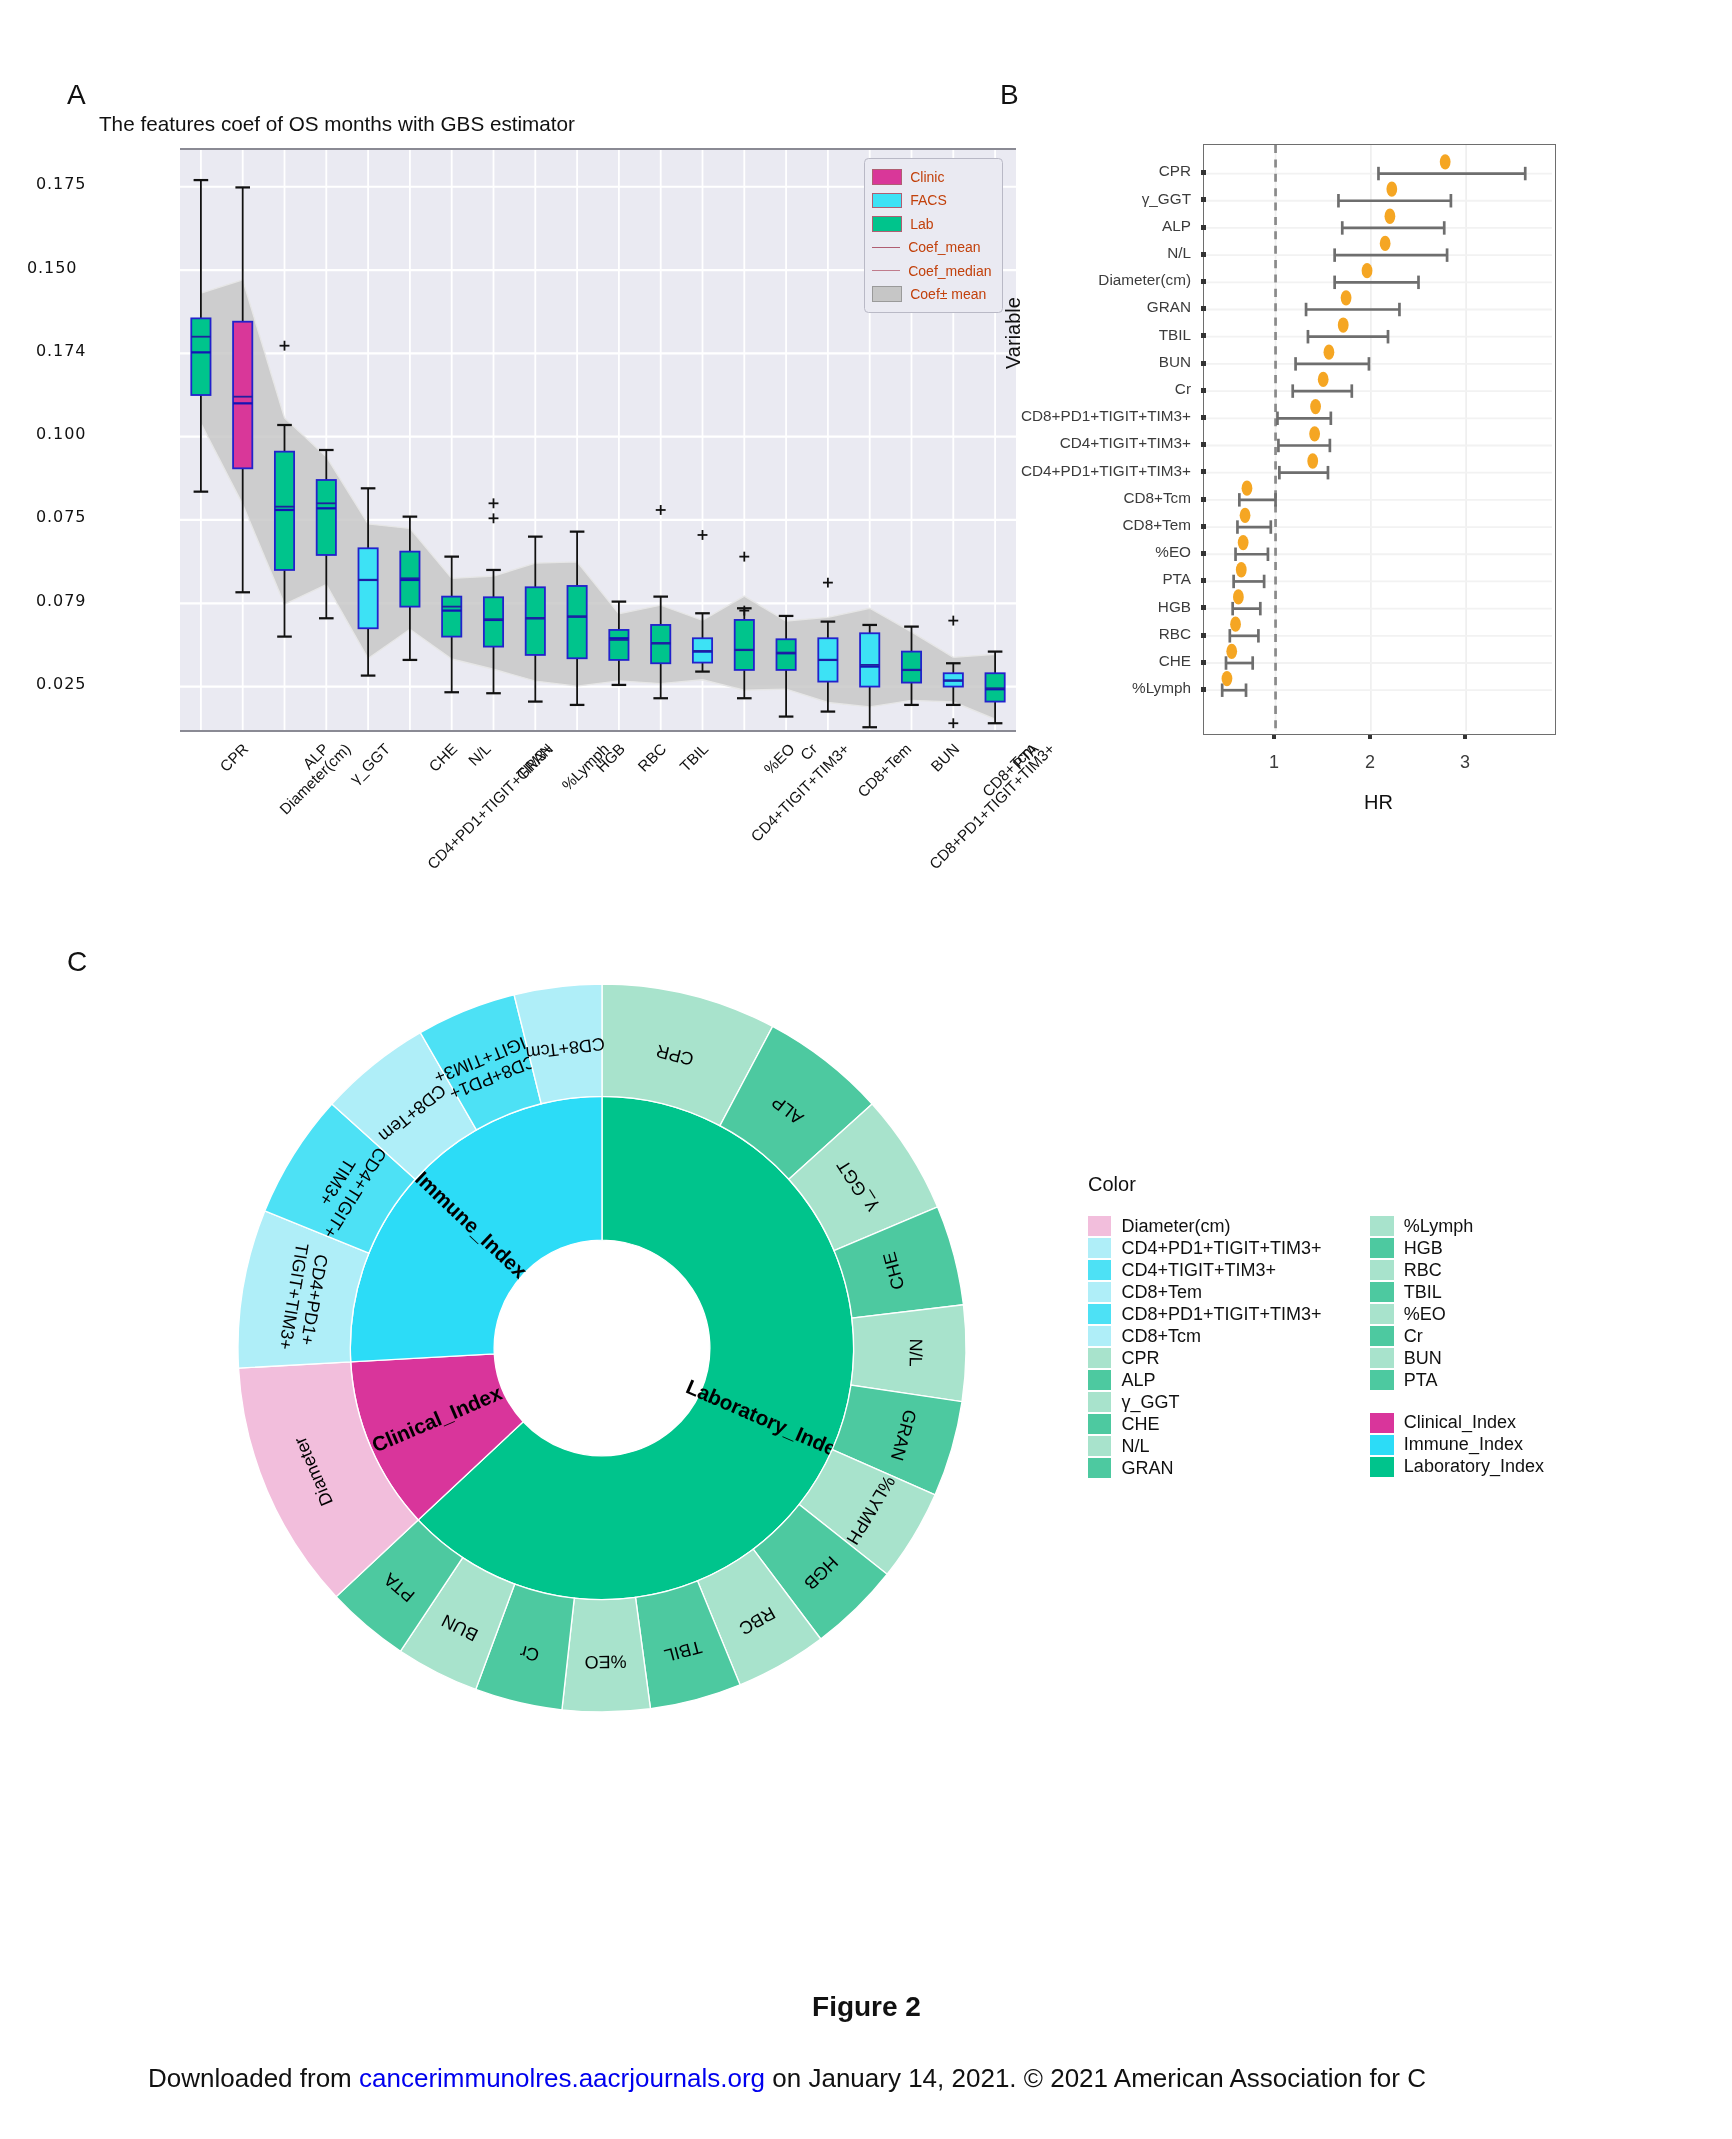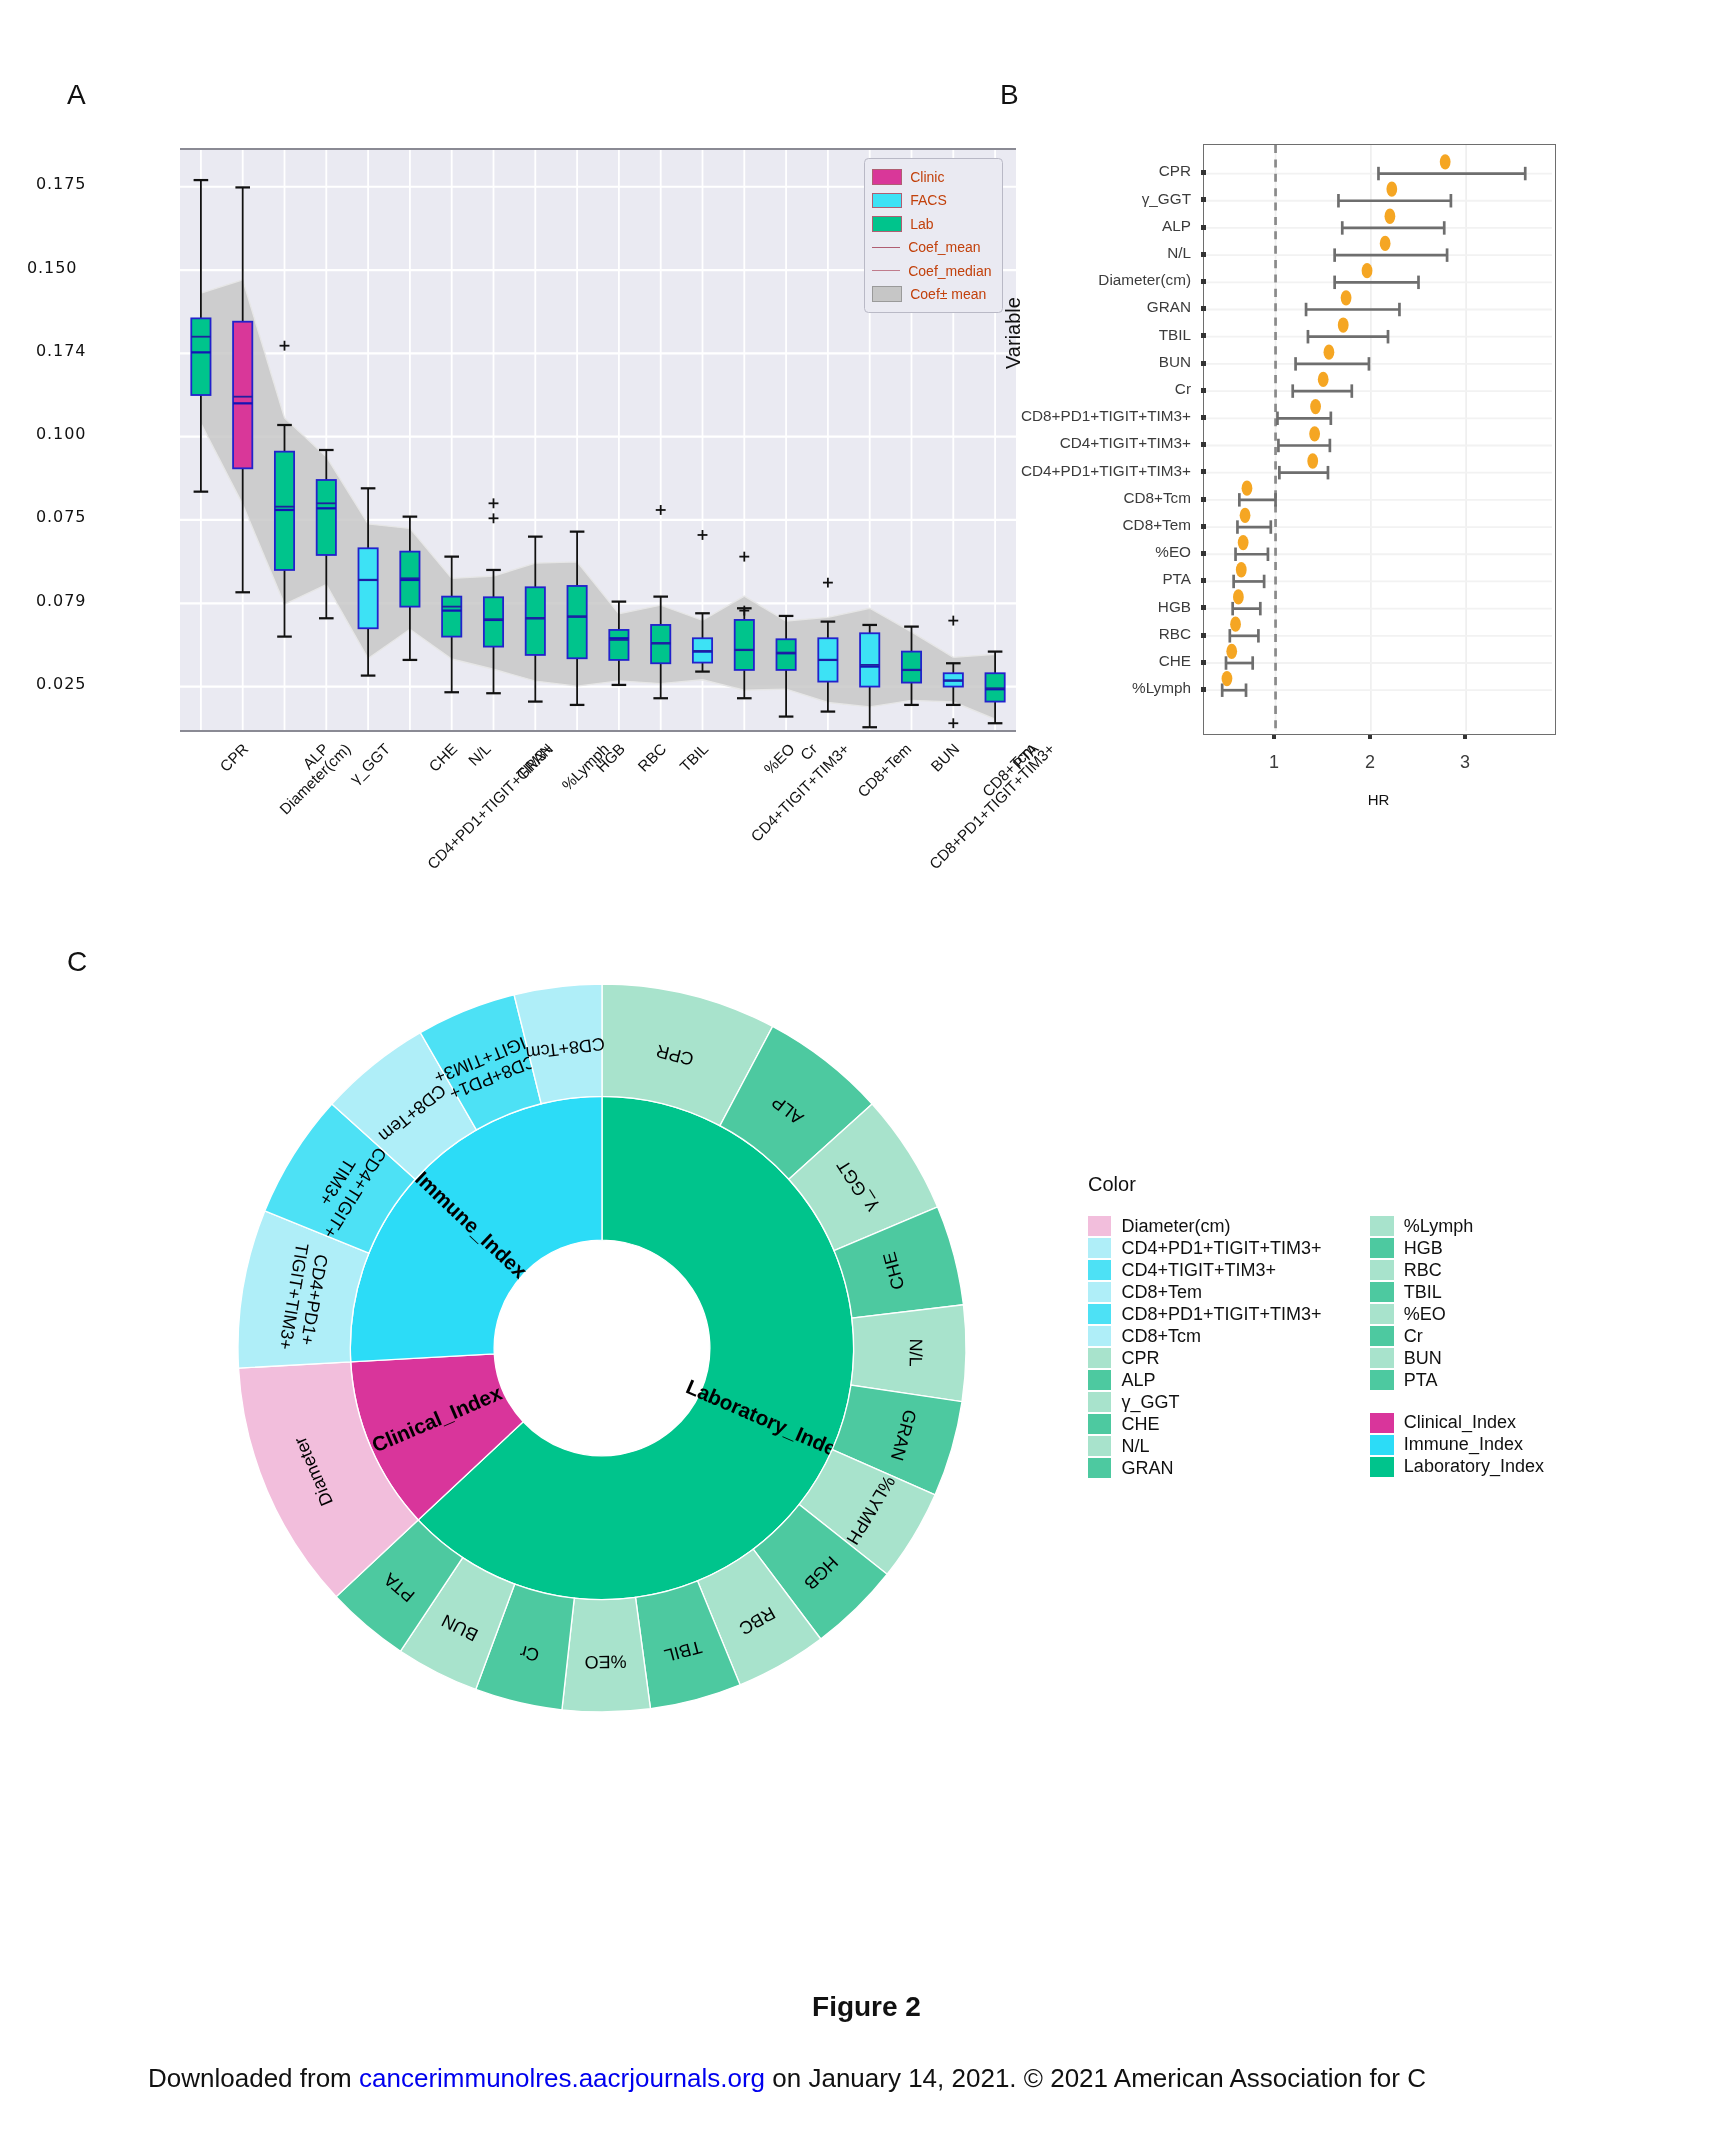--- a/index.html
+++ b/index.html
@@ -20,21 +20,21 @@
   #panelA-legend .sw{width:28px;height:13.5px;border:0.9px solid #b05e72;margin-right:8px;flex:none;}
   #panelA-legend .ln{width:28px;height:0;border-top:1.3px solid #b05e72;margin-right:8px;flex:none;}
   #panelA-legend .lbl{font-size:14px;color:#c2410c;white-space:nowrap;}
   
   #panelB{position:absolute;left:966px;top:0;width:764px;height:921px;}
   #panelB-frame{position:absolute;left:1203px;top:144px;width:351px;height:589px;
      background:#fff;border:1.3px solid #6e6e6e;}
   .b-ylab{position:absolute;font-size:15.3px;color:#3c3c3c;text-align:right;white-space:nowrap;}
   #panelB-ylabel{position:absolute;left:1002px;top:369px;transform:rotate(-90deg);
      transform-origin:0 0;font-size:20px;color:#111;white-space:nowrap;}
-  #panelB-xlabel{position:absolute;left:1203px;top:791px;width:351px;text-align:center;font-size:15px;color:#111;}
+  #panelB-xlabel{position:absolute;left:1203px;top:791px;width:351px;text-align:center;font-size:20px;color:#111;}
   .b-xtick{position:absolute;top:752px;font-size:18px;color:#3c3c3c;transform:translateX(-50%);}
   .b-xtickmark{position:absolute;top:735px;width:4px;height:4px;background:#333;transform:translateX(-50%);}
   
   #panelC{position:absolute;left:0;top:921px;width:1733px;height:764px;}
   #sun{position:absolute;left:220px;top:45px;}
   #legendC{position:absolute;left:1088px;top:252px;}
   #legendC .title{font-size:20px;color:#111;margin-bottom:19px;}
   #legendC .cols{display:flex;gap:49px;}
   #legendC .row{display:flex;align-items:center;height:22px;}
   #legendC .sw{width:23.4px;height:20px;margin-right:10px;flex:none;}
@@ -43,20 +43,21 @@
   
   #figcap{position:absolute;left:0;top:1991px;width:1733px;text-align:center;font-size:28px;font-weight:bold;color:#111;}
   #dlline{position:absolute;left:0;top:2063px;width:1733px;text-align:left;font-size:26px;color:#111;padding-left:148px;white-space:nowrap;}
   #dlline a{color:#0000EE;text-decoration:none;}
 </style>
 </head>
 <body>
 
 <div id="panelA">
   <div class="panel-letter" style="left:67px;top:79px;">A</div>
+  <div id="panelA-title">The features coef of OS months with GBS estimator</div>
   <div id="panelA-plotwrap">
     <div id="panelA-axes">
       <svg id="svgA" width="836" height="580" viewBox="0 0 1860 1290">
           <line x1="0" x2="1860" y1="1193.6206896551723" y2="1193.6206896551723" stroke="#fff" stroke-width="5"></line>
           <line x1="0" x2="1860" y1="1008.2758620689655" y2="1008.2758620689655" stroke="#fff" stroke-width="5"></line>
           <line x1="0" x2="1860" y1="822.9310344827586" y2="822.9310344827586" stroke="#fff" stroke-width="5"></line>
           <line x1="0" x2="1860" y1="637.5862068965516" y2="637.5862068965516" stroke="#fff" stroke-width="5"></line>
           <line x1="0" x2="1860" y1="452.24137931034477" y2="452.24137931034477" stroke="#fff" stroke-width="5"></line>
           <line x1="0" x2="1860" y1="266.896551724138" y2="266.896551724138" stroke="#fff" stroke-width="5"></line>
           <line x1="0" x2="1860" y1="81.55172413793116" y2="81.55172413793116" stroke="#fff" stroke-width="5"></line>

